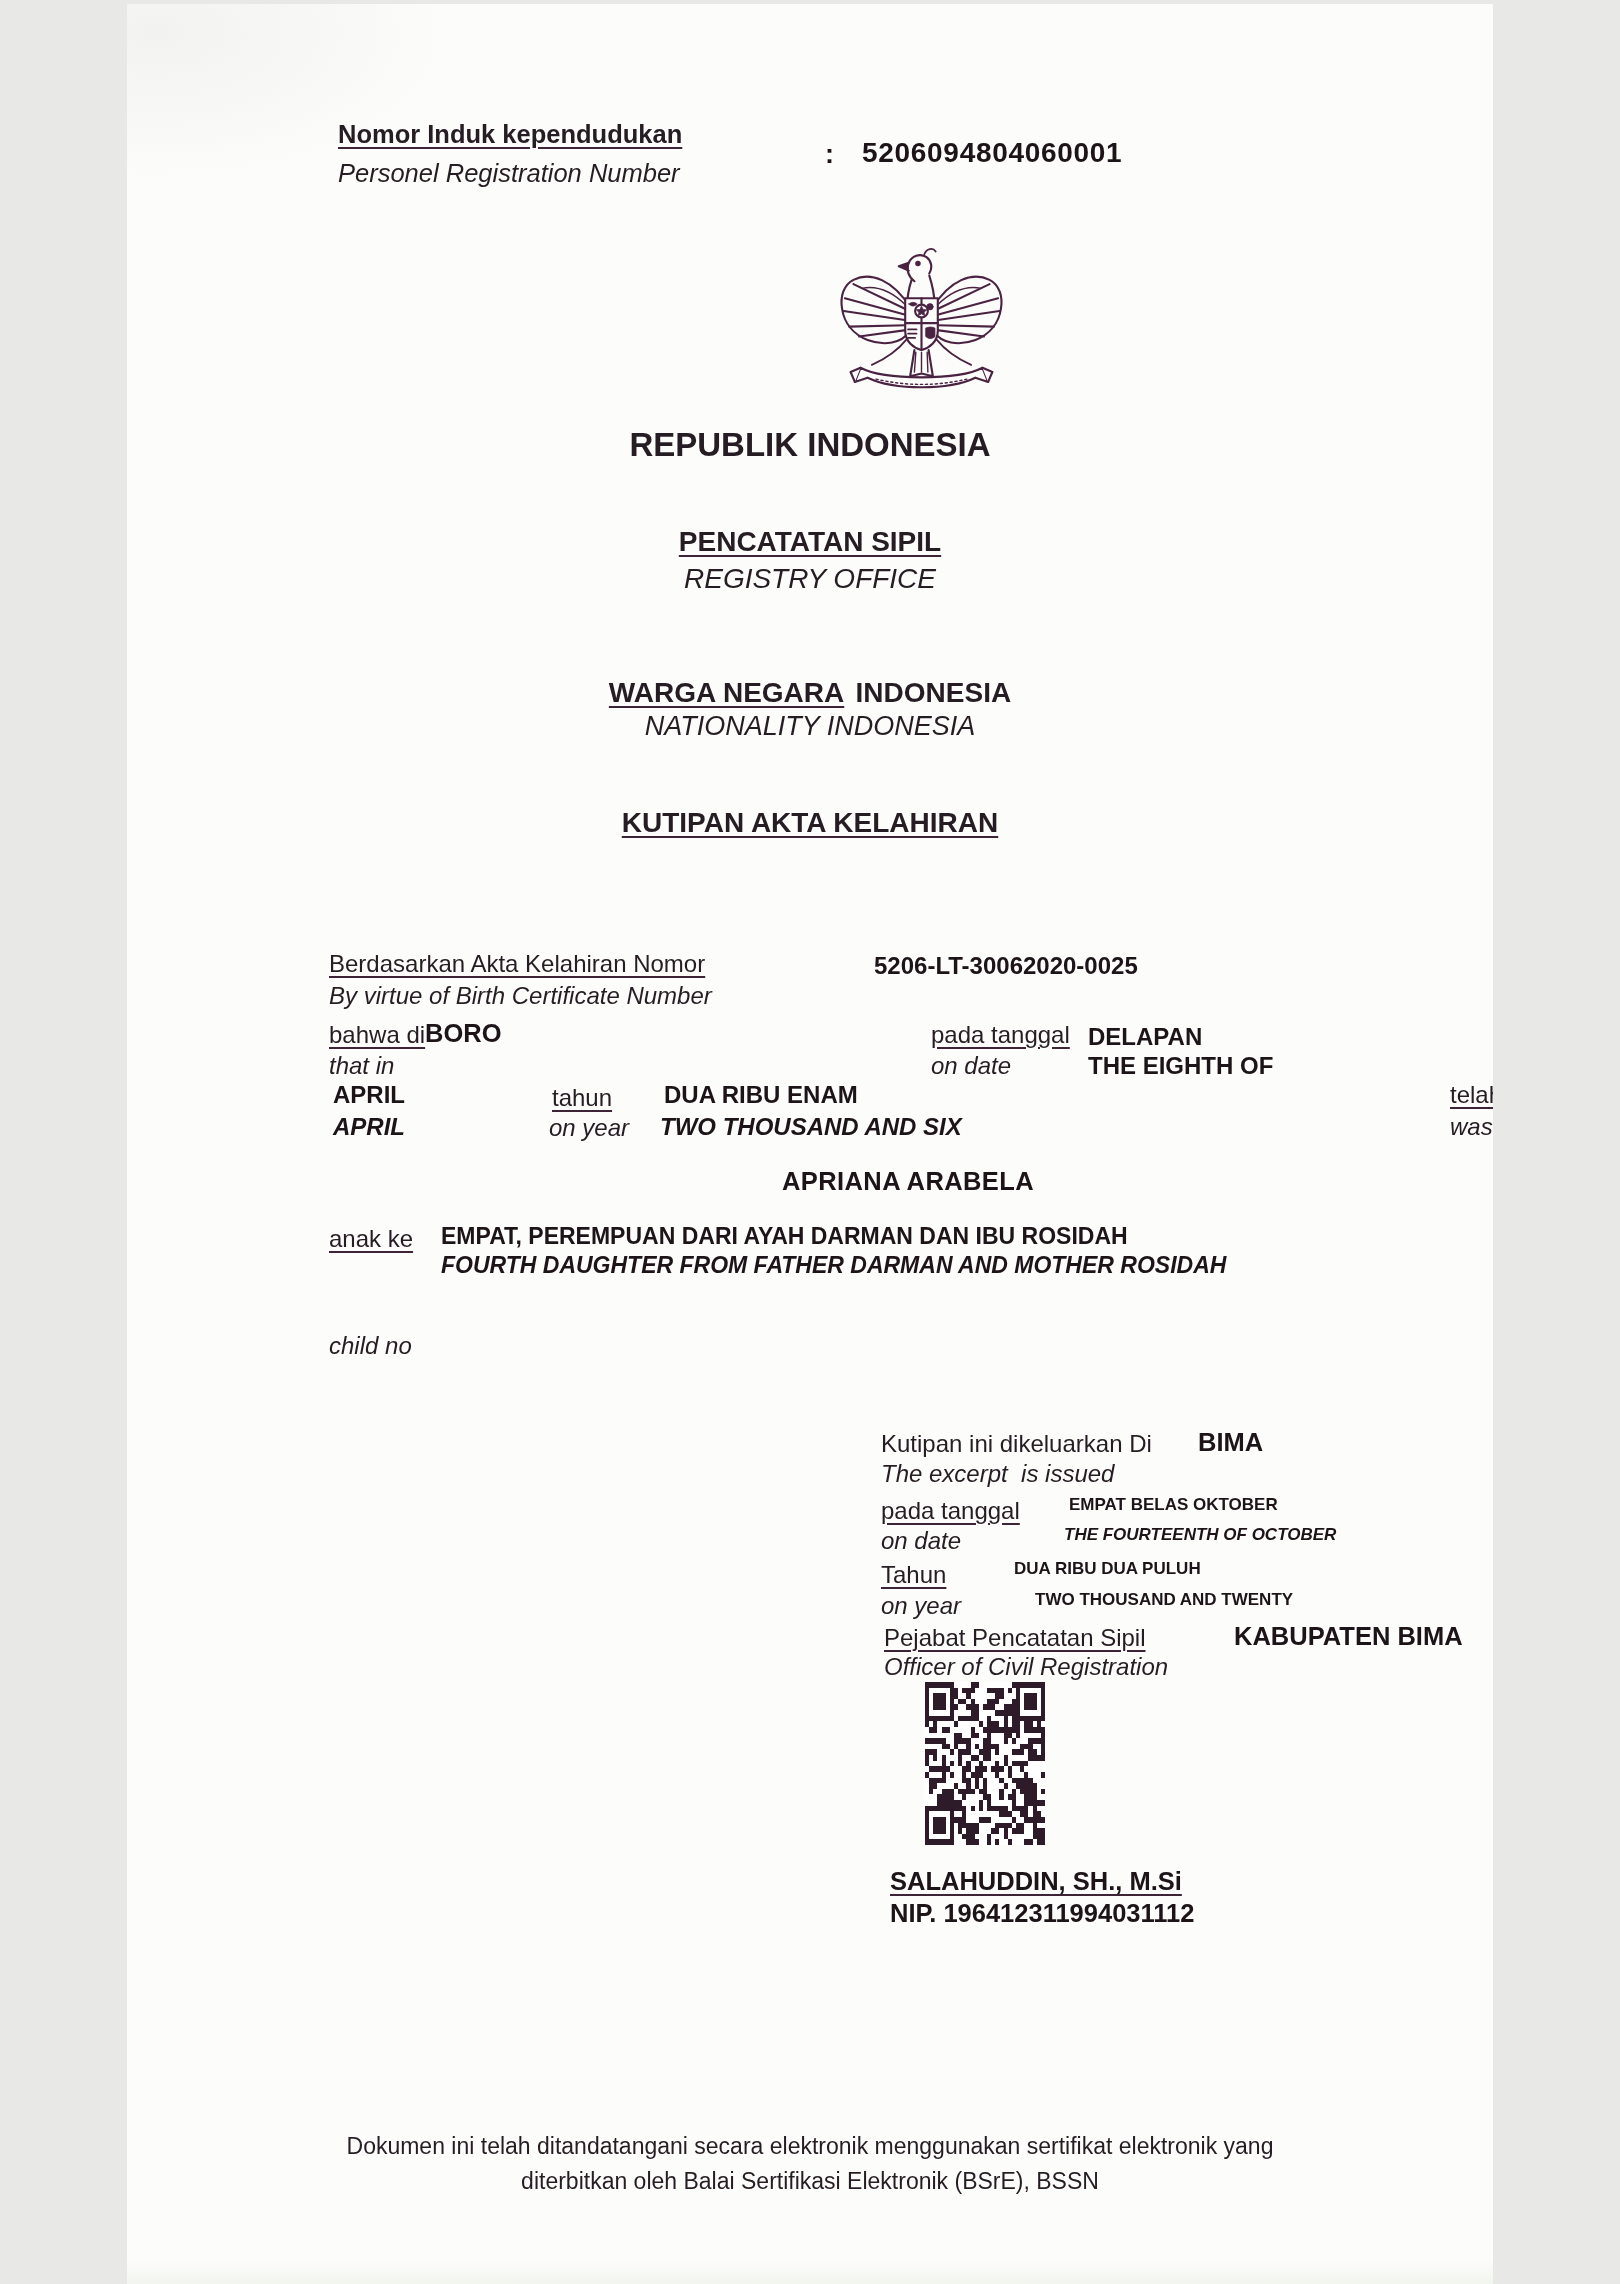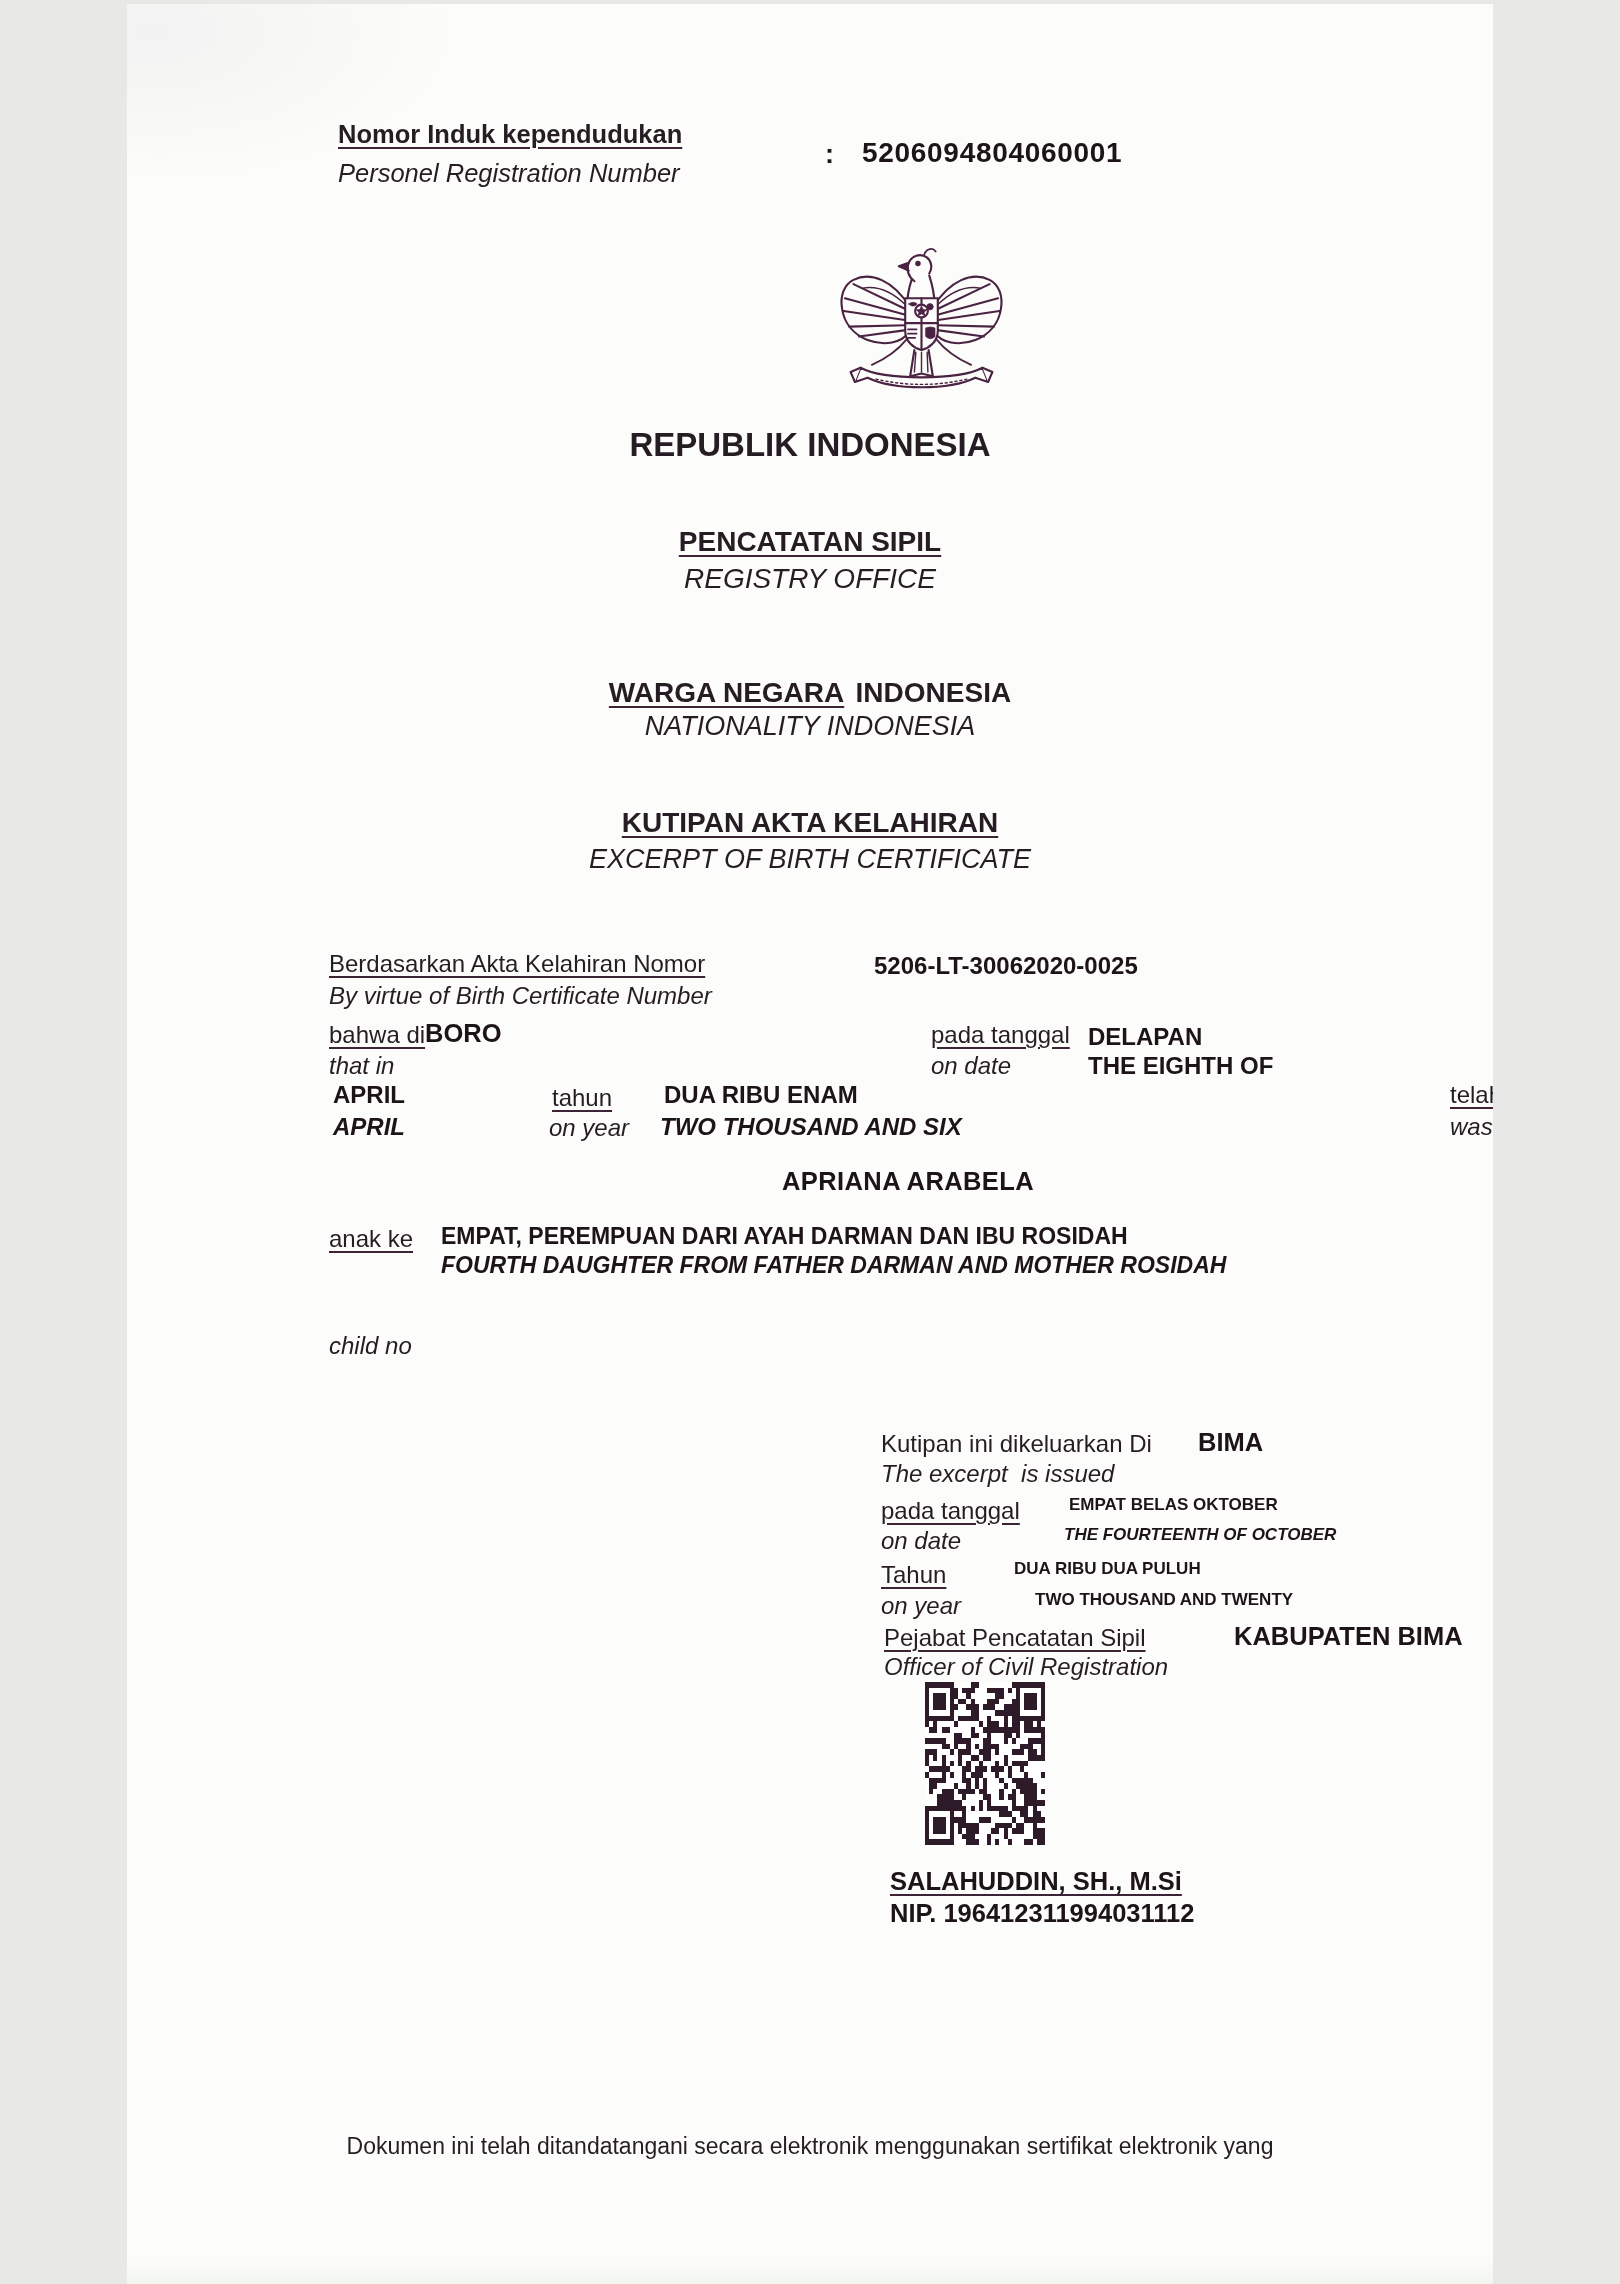--- a/index.html
+++ b/index.html
@@ -88,21 +88,20 @@
 
   <div class="abs center b f46" style="top:422px;" data-name="country-title">REPUBLIK INDONESIA</div>
 
   <div class="abs center b u f40" style="top:521px;" data-name="registry-title-id">PENCATATAN SIPIL</div>
   <div class="abs center i f40" style="top:558px;" data-name="registry-title-en">REGISTRY OFFICE</div>
 
   <div class="abs center f40 b" style="top:672px;" data-name="nationality-line"><span class="u" data-name="nationality-label">WARGA NEGARA</span><span class="spacer-gap" data-name="gap"></span><span data-name="nationality-value">INDONESIA</span></div>
   <div class="abs center i f38" style="top:707px;" data-name="nationality-en">NATIONALITY INDONESIA</div>
 
   <div class="abs center b u f40" style="top:802px;" data-name="document-title-id">KUTIPAN AKTA KELAHIRAN</div>
-  <div class="abs center i f38" style="top:840px;" data-name="document-title-en">EXCERPT OF BIRTH CERTIFICATE</div>
 
   <div class="abs u f34" style="left:202px;top:946px;" data-name="cert-number-label-id">Berdasarkan Akta Kelahiran Nomor</div>
   <div class="abs i f34" style="left:202px;top:978px;" data-name="cert-number-label-en">By virtue of Birth Certificate Number</div>
   <div class="abs b f34 ink-dark" style="left:747px;top:948px;" data-name="cert-number-value">5206-LT-30062020-0025</div>
 
   <div class="abs u f34" style="left:202px;top:1017px;" data-name="birthplace-label-id">bahwa di</div>
   <div class="abs b f36 ink-dark" style="left:298px;top:1014px;" data-name="birthplace-value">BORO</div>
   <div class="abs i f34" style="left:202px;top:1048px;" data-name="birthplace-label-en">that in</div>
 
   <div class="abs u f34" style="left:804px;top:1017px;" data-name="birthdate-label-id">pada tanggal</div>
@@ -986,15 +985,16 @@
       <div class="on"></div>
       <div></div>
       <div class="on"></div>
       <div class="on"></div>
     </div>
 
   <div class="abs b u f36 ink-dark" style="left:763px;top:1862px;" data-name="officer-name">SALAHUDDIN, SH., M.Si</div>
   <div class="abs b f36 ink-dark" style="left:763px;top:1894px;" data-name="officer-nip">NIP. 196412311994031112</div>
 
   <div class="abs center f33" style="top:2129px;" data-name="footer-line-1">Dokumen ini telah ditandatangani secara elektronik menggunakan sertifikat elektronik yang</div>
+  <div class="abs center f33" style="top:2164px;" data-name="footer-line-2">diterbitkan oleh Balai Sertifikasi Elektronik (BSrE), BSSN</div>
 
 </div>
 
 
 </body></html>

